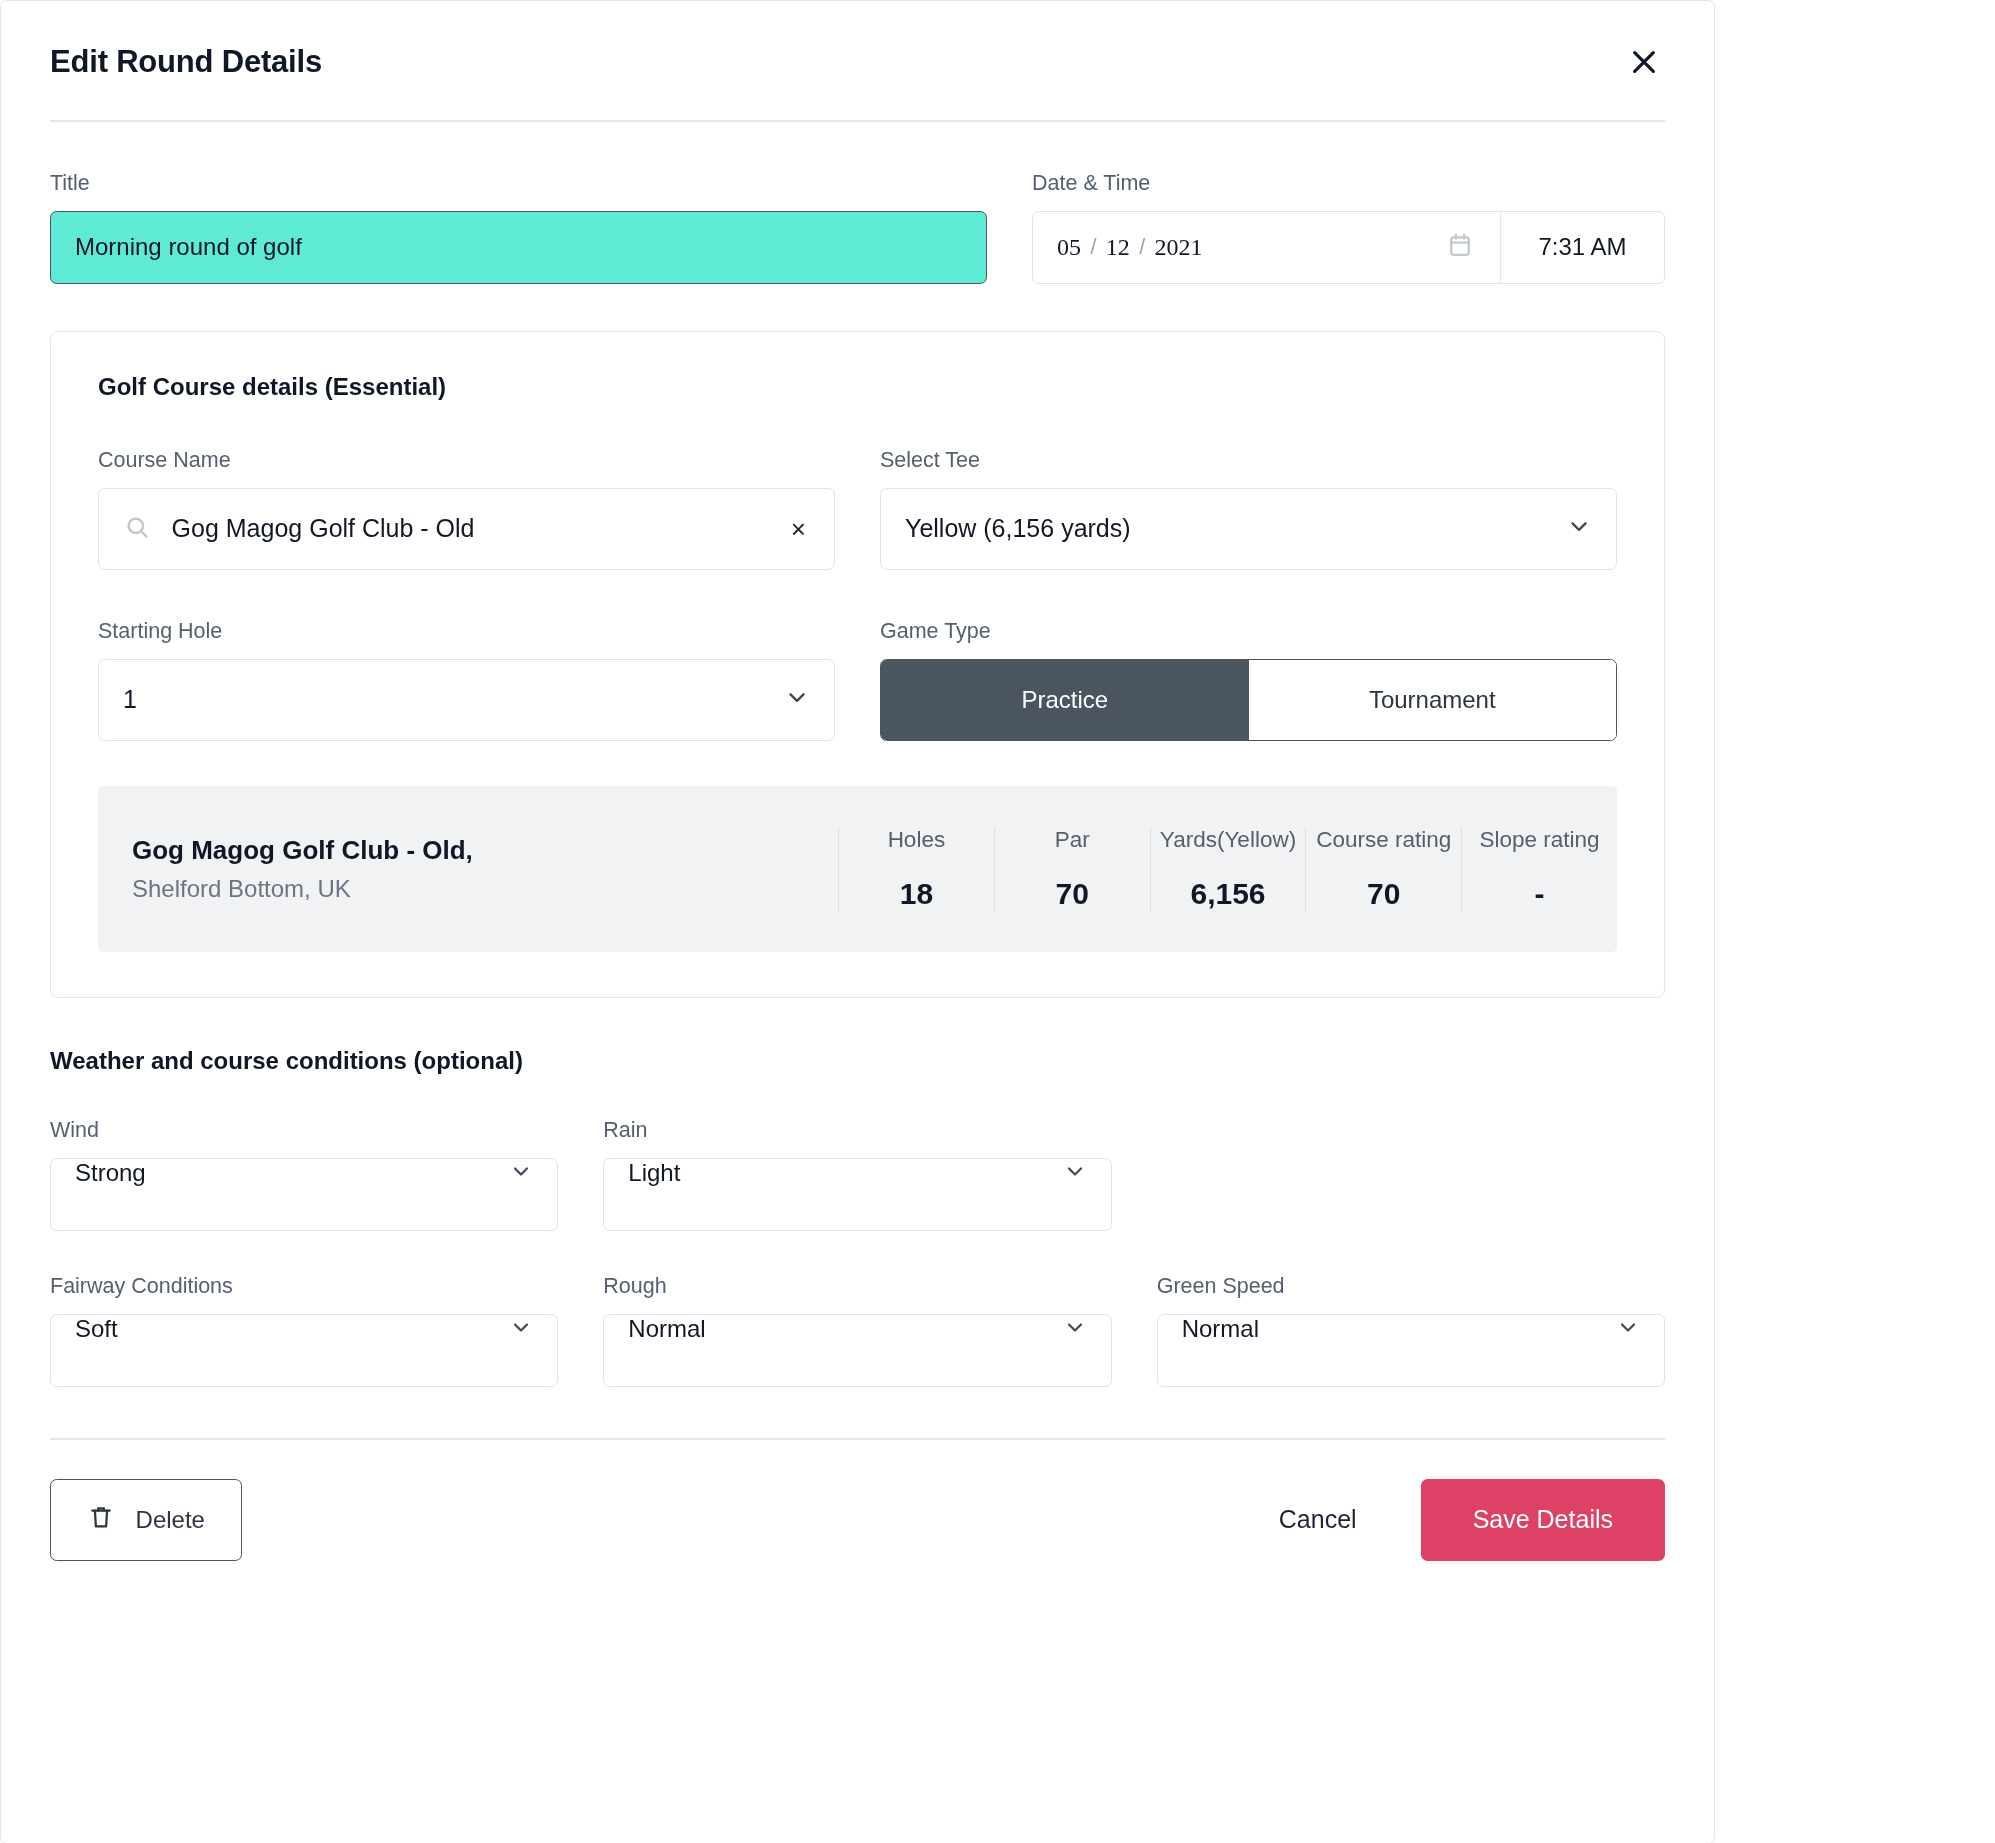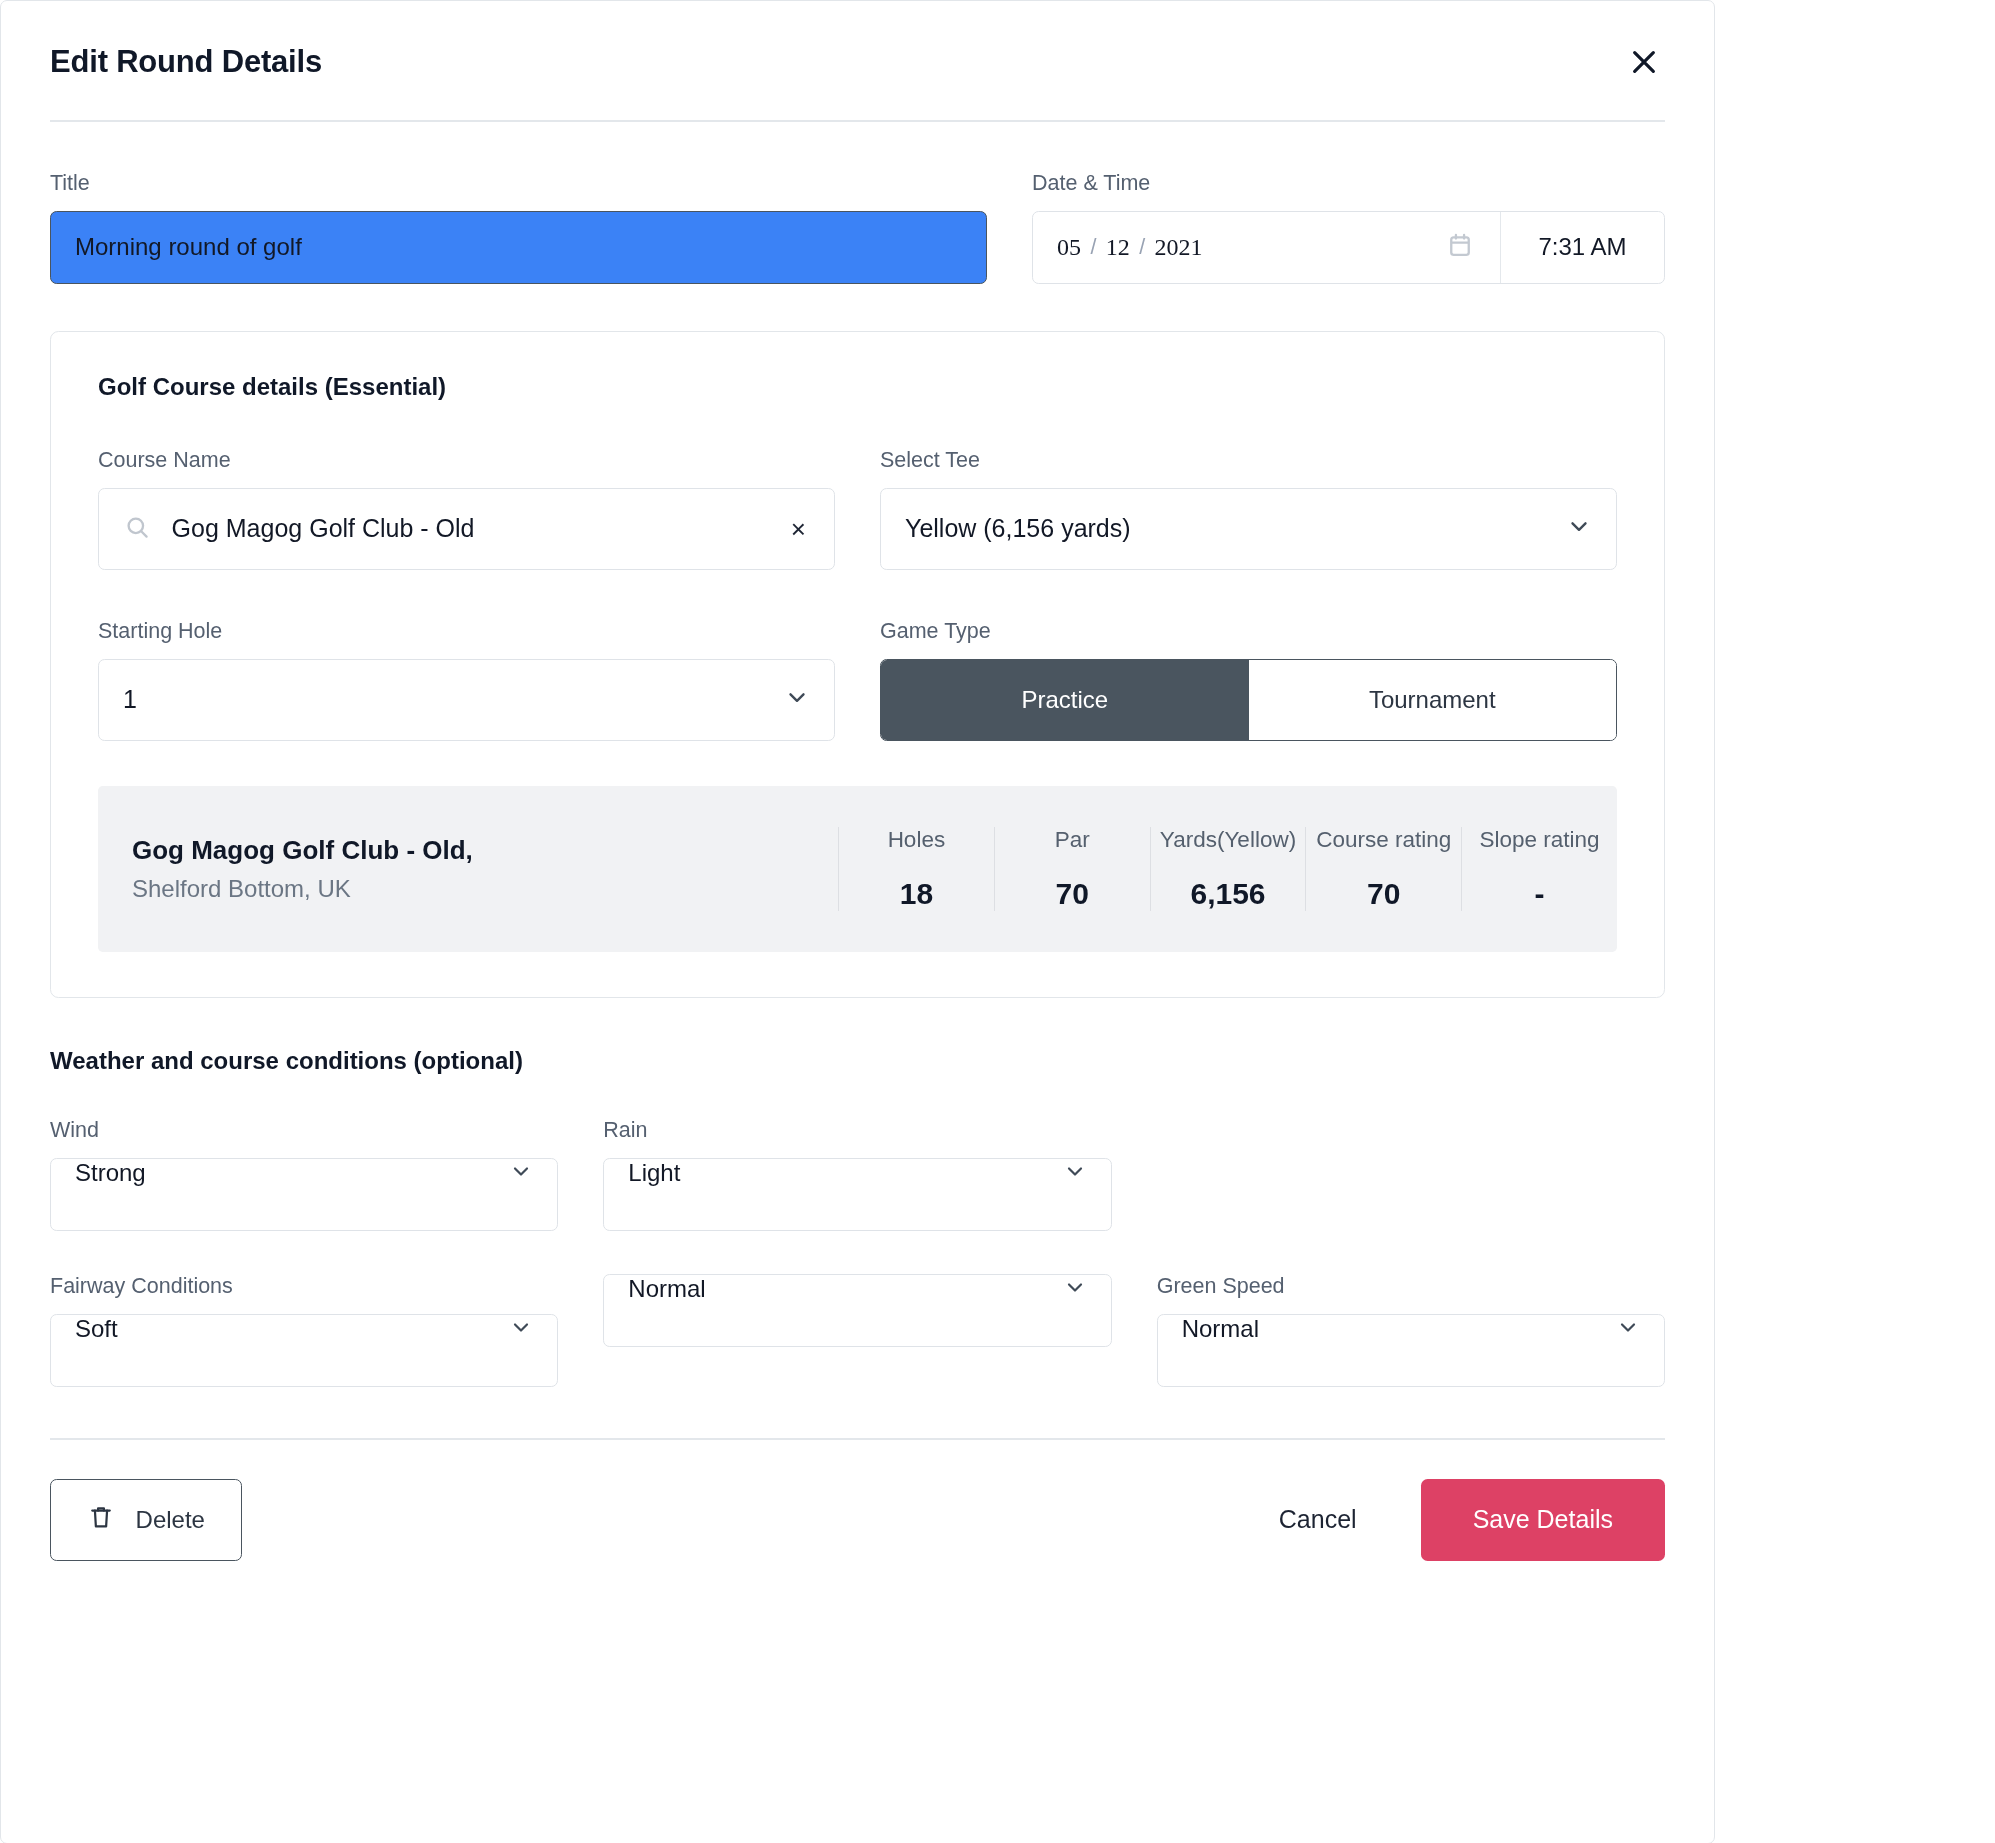--- a/index.html
+++ b/index.html
@@ -58,21 +58,21 @@
     font-size: 21.5px;
     color: #556070;
     margin-bottom: 15px;
     display: block;
     font-weight: normal;
   }
   .input-box {
     height: 73px;
     border: 1.9px solid #dfe3e8;
     border-radius: 6.6px;
-    background: #3b82f6;
+    background: #5eead4;
     display: flex;
     align-items: center;
     padding: 16px 24px;
     font-size: 24px;
     color: #121826;
   }
   .input-box.focused { border-color: #4a555f; }
 
   
   .row-top {
@@ -474,20 +474,21 @@
         <div class="w-select">
           <span>Soft</span>
           <span class="chev">
             <svg width="24" height="24" viewBox="0 0 24 24" fill="none" stroke="#3f4a57" stroke-width="2.2" stroke-linecap="round" stroke-linejoin="round">
                 <path d="M6 9.5 L12 15.5 L18 9.5"></path>
               </svg>
           </span>
         </div>
       </div>
       <div class="w-col">
+        <span class="field-label">Rough</span>
         <div class="w-select">
           <span>Normal</span>
           <span class="chev">
             <svg width="24" height="24" viewBox="0 0 24 24" fill="none" stroke="#3f4a57" stroke-width="2.2" stroke-linecap="round" stroke-linejoin="round">
                 <path d="M6 9.5 L12 15.5 L18 9.5"></path>
               </svg>
           </span>
         </div>
       </div>
       <div class="w-col">

